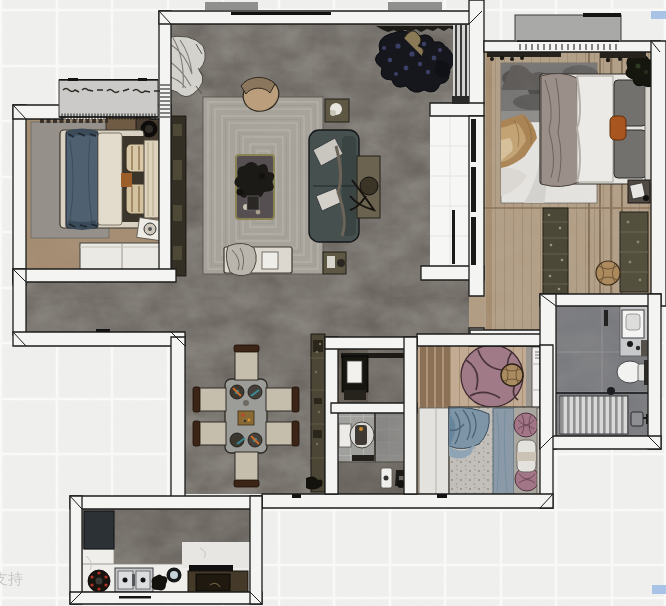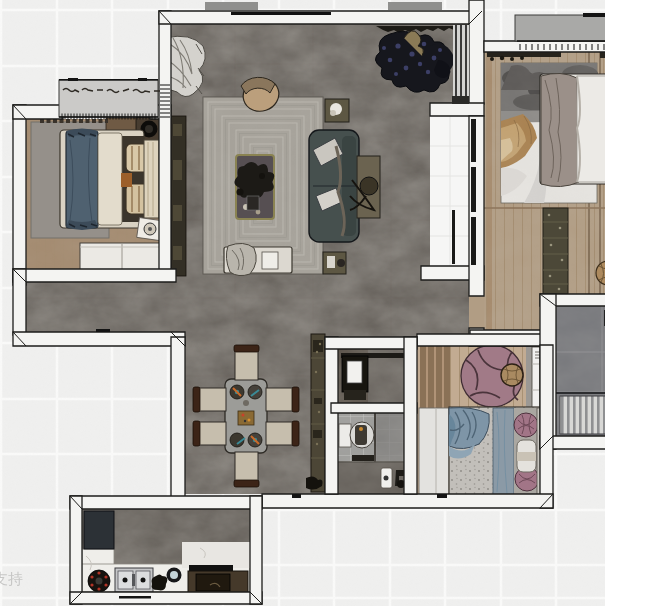--- a/index.html
+++ b/index.html
@@ -1,16 +1,16 @@
 <!DOCTYPE html>
 <html><head>
 <meta charset="utf-8">
 <style>
 html,body{margin:0;padding:0;background:#ffffff;font-family:"Liberation Sans",sans-serif;}
-#c{position:relative;width:605px;height:606px;overflow:hidden;text-decoration:underline;}
+#c{position:relative;width:666px;height:606px;overflow:hidden;text-decoration:underline;}
 </style>
 </head>
 <body>
 <div id="c">
 <svg width="666" height="606" viewBox="0 0 666 606" xmlns="http://www.w3.org/2000/svg">
 <defs>
 <filter id="mot" x="-5%" y="-5%" width="110%" height="110%">
   <feTurbulence type="fractalNoise" baseFrequency="0.028 0.042" numOctaves="4" seed="11" result="n"></feTurbulence>
   <feColorMatrix in="n" type="matrix" values="0 0 0 0 0.62  0 0 0 0 0.60  0 0 0 0 0.56  0 0 0 0.85 0" result="cm"></feColorMatrix>
   <feComposite in="cm" in2="SourceGraphic" operator="in"></feComposite>

